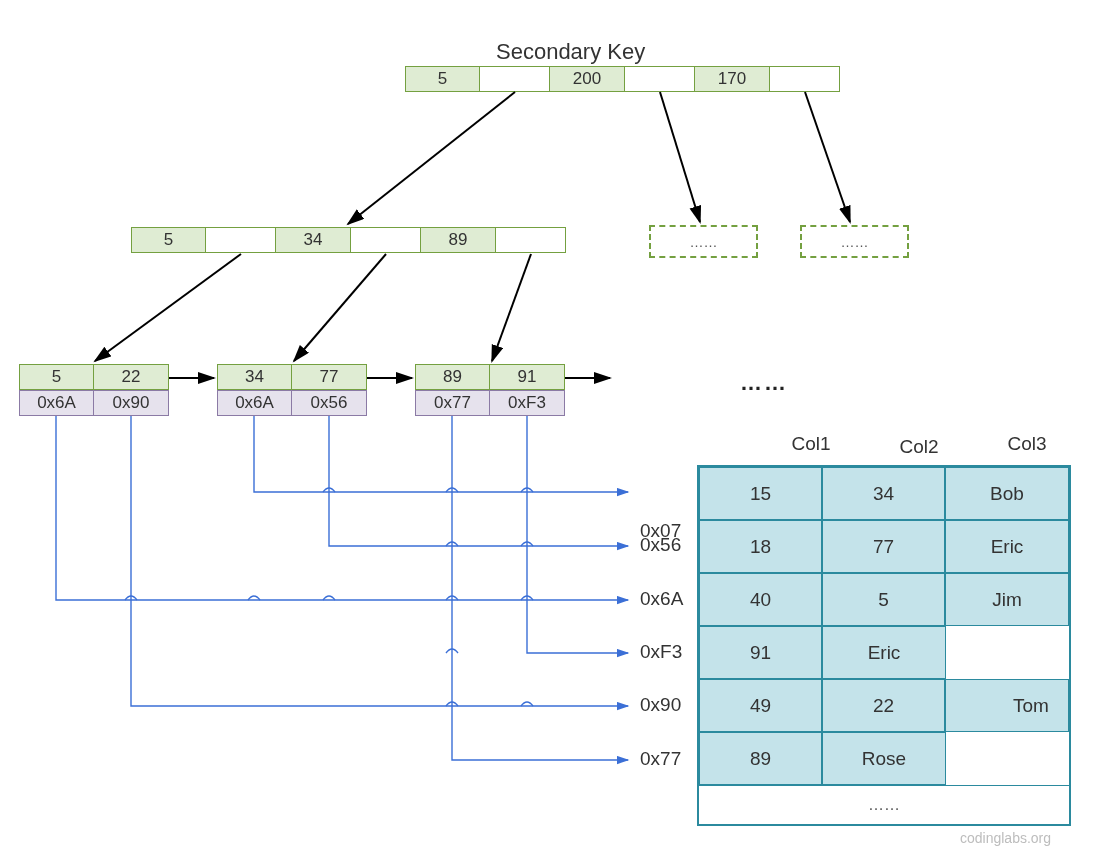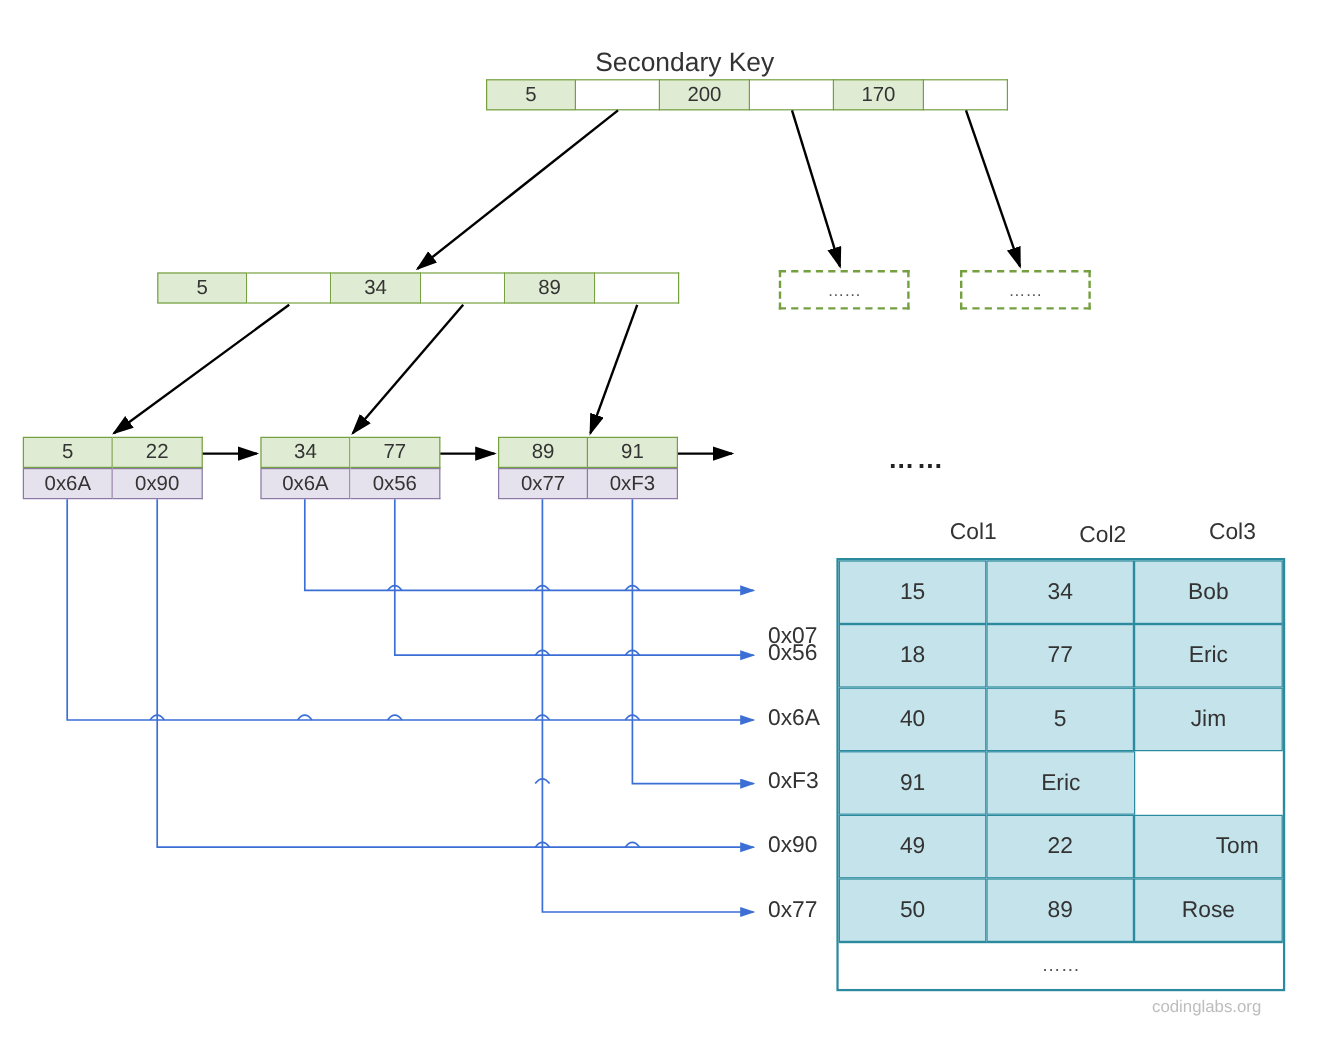--- a/index.html
+++ b/index.html
@@ -200,21 +200,20 @@
   <div class="datarow">
     <div class="datacell" style="width:123px;">91</div>
     <div class="datacell" style="width:124px;">Eric</div>
   </div>
   <div class="datarow">
     <div class="datacell" style="width:123px;">49</div>
     <div class="datacell" style="width:123px;">22</div>
     <div class="datacell" style="width:124px;padding-left:48px;">Tom</div>
   </div>
   <div class="datarow">
-    <div class="datacell" style="width:123px;">50</div>
     <div class="datacell" style="width:123px;">89</div>
     <div class="datacell" style="width:124px;">Rose</div>
   </div>
   <div class="lastrow">……</div>
 </div>
 
 <div class="watermark" style="left:960px; top:830px;">codinglabs.org</div>
 
 <svg width="1112" height="865">
   <defs>

